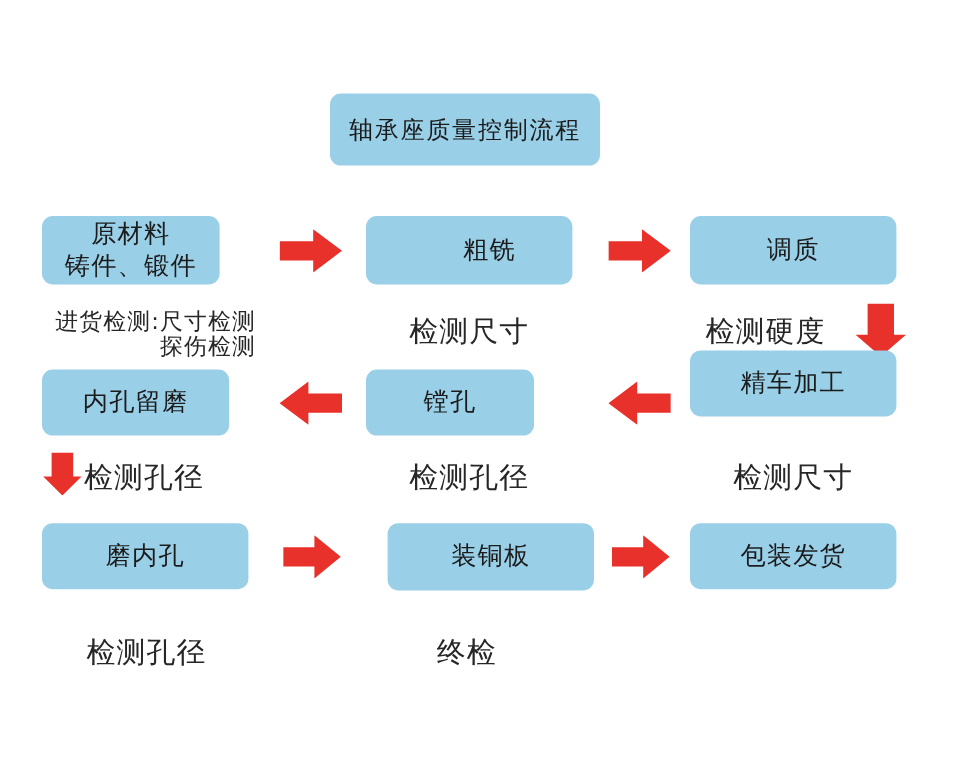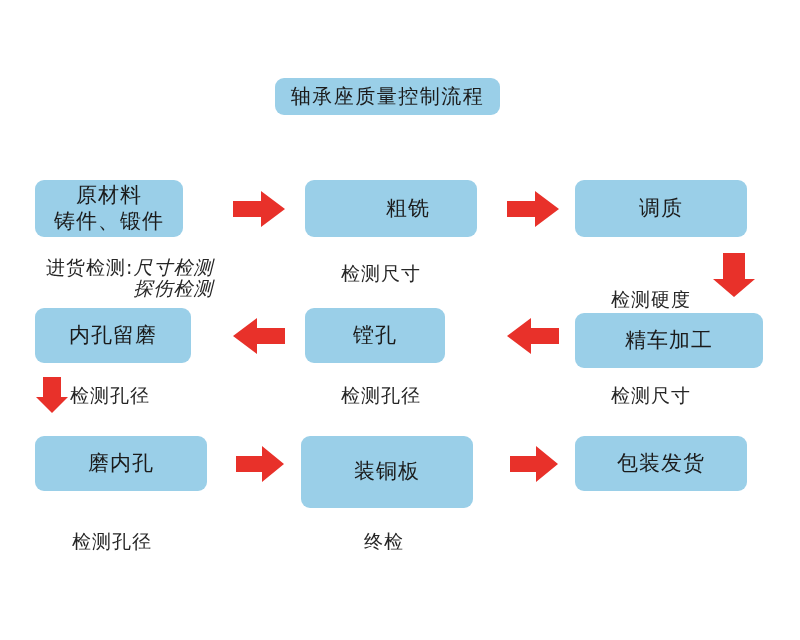--- a/index.html
+++ b/index.html
@@ -44,21 +44,21 @@
   .arrow {
     position: absolute;
   }
   .arrow svg {
     display: block;
   }
   
   .caption {
     position: absolute;
     color: #262626;
-    font-size: 19px;
+    font-size: 24px;
     letter-spacing: 1px;
     white-space: nowrap;
     line-height: 1.18;
     text-align: right;
   }
   .caption-inline {
     position: absolute;
     display: flex;
     align-items: baseline;
     white-space: nowrap;
@@ -70,29 +70,28 @@
   .caption-inline .prefix {
     display: inline-block;
   }
   .caption-inline .stack {
     display: inline-block;
     text-align: left;
     line-height: 1.08;
   }
   .caption-inline .stack span {
     display: block;
-    font-style: italic;
   }
 </style>
 </head>
 <body>
 
 <div id="canvas">
 
-  <div class="node title-node" style="left:275px; top:78px; width:225px; height:37px;">
+  <div class="node title-node" style="left:275px; top:78px; width:225px; height:60px;">
     <span>轴承座质量控制流程</span>
   </div>
 
   <div class="node" style="left:35px; top:180px; width:148px; height:57px;">
     <div>
       <span>原材料</span>
       <span class="line2">铸件、锻件</span>
     </div>
   </div>
 
@@ -121,21 +120,21 @@
     <span class="stack">
       <span>尺寸检测</span>
       <span>探伤检测</span>
     </span>
   </div>
 
   <div class="caption" style="left:341px; top:262px;">
     <span>检测尺寸</span>
   </div>
 
-  <div class="caption" style="left:611px; top:262px;margin-top:26px;">
+  <div class="caption" style="left:588px; top:262px;">
     <span>检测硬度</span>
   </div>
 
   <div class="arrow" style="left:713px; top:253px;">
     <svg width="42" height="44" viewBox="0 0 42 44" aria-hidden="true">
       <polygon points="10,0 32,0 32,26 42,26 21,44 0,26 10,26" fill="#E8312A"></polygon>
     </svg>
   </div>
 
   <div class="node" style="left:35px; top:308px; width:156px; height:55px;">
@@ -151,21 +150,21 @@
   <div class="node" style="left:305px; top:308px; width:140px; height:55px;align-items:center;">
     <span>镗孔</span>
   </div>
 
   <div class="arrow" style="left:507px; top:318px;">
     <svg width="52" height="36" viewBox="0 0 52 36" aria-hidden="true">
       <polygon points="52,10 24,10 24,0 0,18 24,36 24,26 52,26" fill="#E8312A"></polygon>
     </svg>
   </div>
 
-  <div class="node" style="left:575px; top:313px; width:188px; height:55px;">
+  <div class="node" style="left:575px; top:292px; width:172px; height:55px;">
     <span>精车加工</span>
   </div>
 
   <div class="arrow" style="left:36px; top:377px;">
     <svg width="32" height="36" viewBox="0 0 32 36" aria-hidden="true">
       <polygon points="7,0 25,0 25,20 32,20 16,36 0,20 7,20" fill="#E8312A"></polygon>
     </svg>
   </div>
 
   <div class="caption" style="left:70px; top:384px;">
@@ -183,21 +182,21 @@
   <div class="node" style="left:35px; top:436px; width:172px; height:55px;">
     <span>磨内孔</span>
   </div>
 
   <div class="arrow" style="left:236px; top:446px;">
     <svg width="48" height="36" viewBox="0 0 48 36" aria-hidden="true">
       <polygon points="0,10 26,10 26,0 48,18 26,36 26,26 0,26" fill="#E8312A"></polygon>
     </svg>
   </div>
 
-  <div class="node" style="left:301px; top:436px; width:172px; height:72px;">
+  <div class="node" style="left:323px; top:436px; width:172px; height:56px;">
     <span>装铜板</span>
   </div>
 
   <div class="arrow" style="left:510px; top:446px;">
     <svg width="48" height="36" viewBox="0 0 48 36" aria-hidden="true">
       <polygon points="0,10 26,10 26,0 48,18 26,36 26,26 0,26" fill="#E8312A"></polygon>
     </svg>
   </div>
 
   <div class="node" style="left:575px; top:436px; width:172px; height:55px;">

